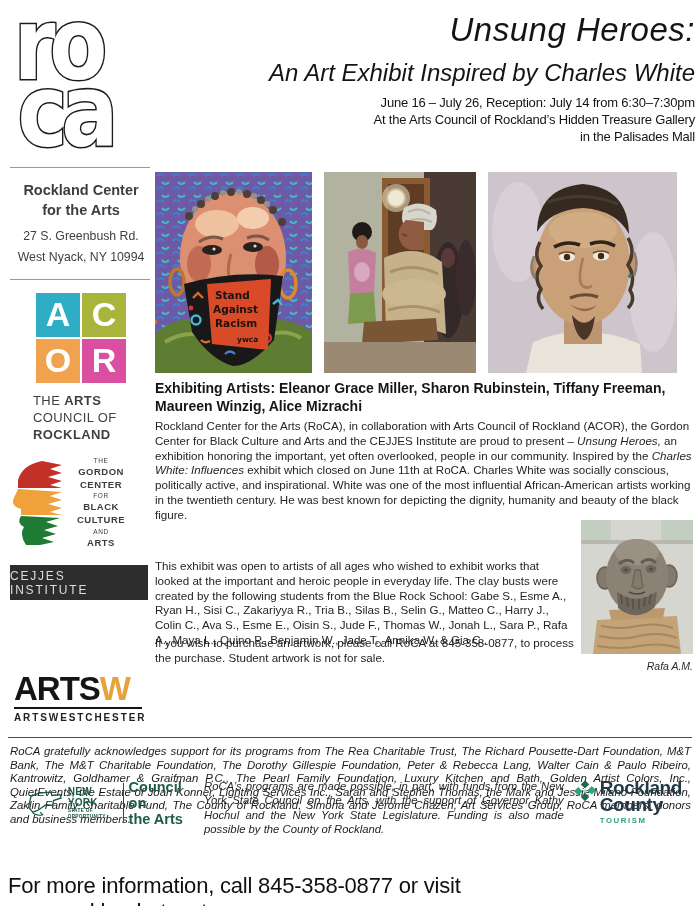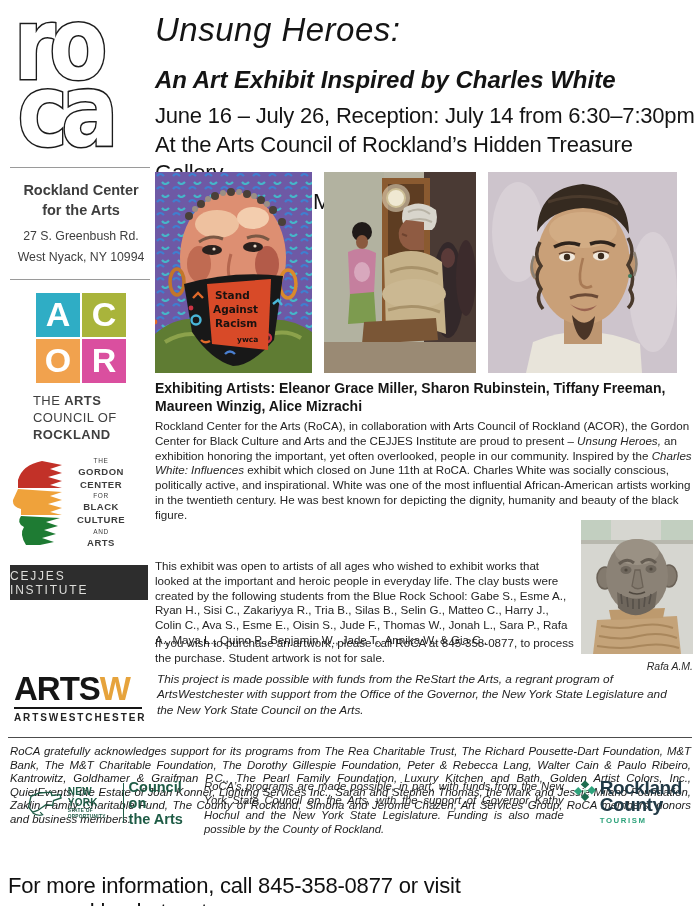--- a/index.html
+++ b/index.html
@@ -27,24 +27,24 @@
   .g-bd { font-size:9.5px; font-weight:bold; letter-spacing:.5px; line-height:1.35; }
   .cejjes { margin-top:16px; width:138px; height:35px; background:#2d2d2d; color:#dededb;
             display:flex; align-items:center; justify-content:center;
             font-size:12px; letter-spacing:1.8px; }
   .artsw { position:absolute; left:14px; top:672px; width:132px; }
   .artsw-word { font-size:33px; font-weight:bold; letter-spacing:-1px; color:#151515; line-height:1; }
   .artsw-word .gold { color:#e6a33c; }
   .artsw-rule { border:none; border-top:2px solid #151515; margin-top:2px; width:128px; }
   .artsw-sub { margin-top:3px; font-size:10px; font-weight:bold; letter-spacing:1.9px; color:#222; }
   
-  .hdr { position:absolute; left:155px; top:12px; width:540px; }
+  .hdr { position:absolute; left:155px; top:12px; width:540px;text-align:right; }
   .title    { font-style:italic; font-size:33px; line-height:1.12; letter-spacing:.5px; color:#141414; }
-  .subtitle { font-style:italic; font-size:24px; margin-top:17px; color:#141414;font-weight:bold; }
-  .dates    { margin-top:8px; font-size:22px; line-height:1.3; letter-spacing:-0.2px; color:#141414; }
+  .subtitle { font-style:italic; font-size:24px; margin-top:10px; color:#141414; }
+  .dates    { margin-top:8px; font-size:13px; line-height:1.3; letter-spacing:-0.2px; color:#141414; }
   
   .paintings { position:absolute; left:155px; top:172px; display:flex; gap:12px; }
   .paintings svg { display:block; }
   
   .artists { position:absolute; left:155px; top:379px; width:534px;
              font-weight:bold; font-size:14px; line-height:1.32; color:#151515; }
   .para  { font-size:11.6px; line-height:1.28; color:#242424; }
   #para1 { position:absolute; left:155px; top:419px; width:538px; }
   #para2 { position:absolute; left:155px; top:559px; width:421px; }
   #para3 { position:absolute; left:155px; top:636px; width:421px; }
@@ -295,21 +295,20 @@
       <circle cx="45" cy="50" r="1.6" fill="#4f483f"></circle>
         <circle cx="70" cy="49" r="1.6" fill="#4f483f"></circle>
       <path d="M54,50 L51,66 q5,5 11,1 L59,50 Z" fill="#837a6e" stroke="#6b6257" stroke-width="1.3"></path>
       <path d="M36,72 q20,14 40,-1 L74,87 q-19,16 -37,1 Z" fill="#6e665c"></path>
       <path d="M40,74 l1,10 M46,77 l1,10 M52,79 l0,10 M58,79 l0,10 M64,77 l-1,10 M70,74 l-2,10" stroke="#565049" stroke-width="1.6"></path>
       <path d="M48,72 q8,4 16,0" stroke="#4f483f" stroke-width="1.6" fill="none"></path>
     </svg>
     <div class="bust-cap">Rafa A.M.</div>
   </div>
 
-  <div class="restart">This project is made possible with funds from the ReStart the Arts, a regrant  program of ArtsWestchester with support from the Office of the Governor, the New York State Legislature and the New York State Council on the Arts.</div>
 
   <hr class="bottom-rule">
 
   <div class="ack">RoCA gratefully acknowledges support for its programs from The Rea Charitable Trust, The Richard Pousette-Dart Foundation, M&amp;T Bank, The M&amp;T Charitable Foundation, The Dorothy Gillespie Foundation, Peter &amp; Rebecca Lang, Walter Cain &amp; Paulo Ribeiro, Kantrowitz, Goldhamer &amp; Graifman P.C., The Pearl Family Foundation, Luxury Kitchen and Bath, Golden Artist Colors, Inc., QuietEvents, the Estate of Joan Konner, Lighting Services Inc., Sarah and Stephen Thomas, the Mark and Jessie Milano Foundation, Zaklin Family Charitable Fund, The County of Rockland, Simona and Jerome Chazen, Art Services Group, RoCA members, donors and business members.</div>
 
   <div class="logos">
     <div class="nys">
       <svg width="42" height="36" viewBox="0 0 44 36">
         <path d="M3,23 L6,10 L16,6 L30,5 L31,9 L41,8 L42,12 L33,15 L32,21 L24,20 L14,27 L8,29 Z" fill="none" stroke="#1E5B45" stroke-width="1.6"></path>
         <path d="M8,30 q6,4 12,2 l-3,-3 m3,3 l-4,1" fill="none" stroke="#1E5B45" stroke-width="1.4"></path>

